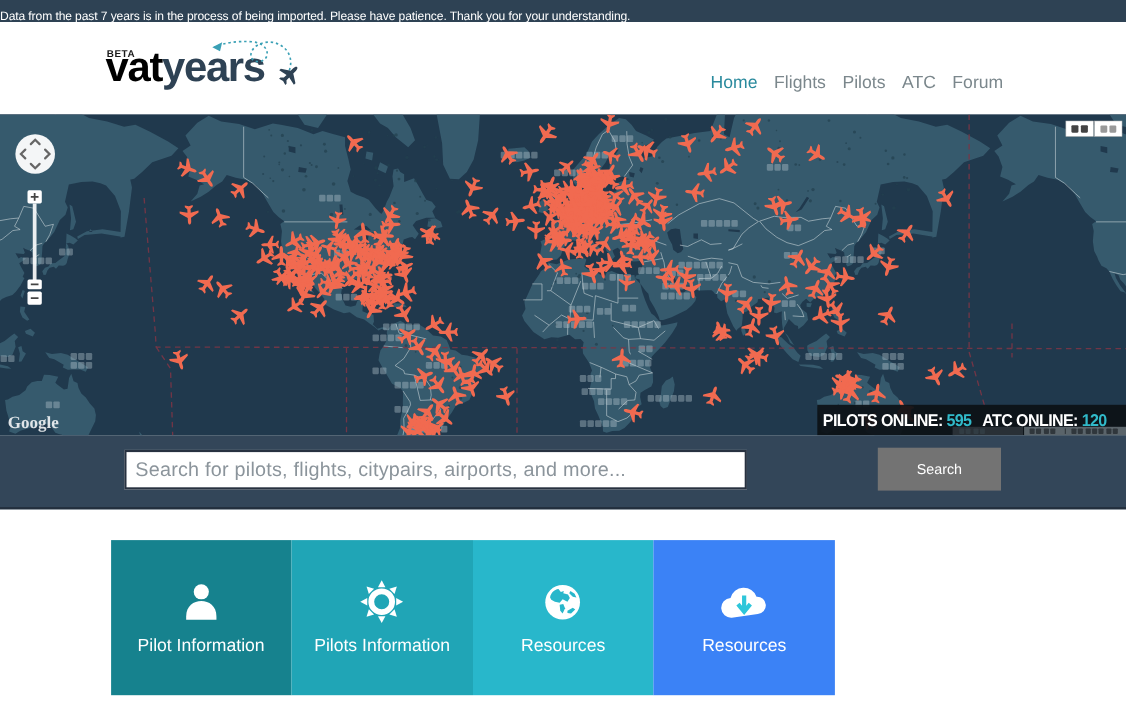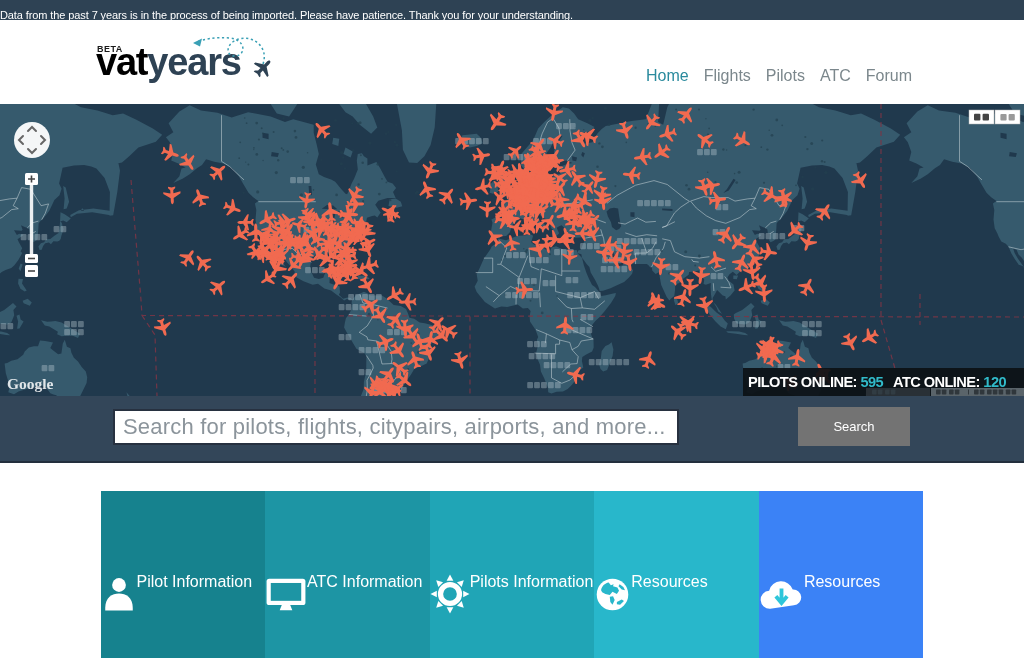--- a/index.html
+++ b/index.html
@@ -6,25 +6,25 @@
 .header{height:84px;background:#fff;position:relative}
 .logo{position:absolute;left:96px;top:8px;width:190px;height:70px}
 .logo .beta{position:absolute;left:1px;top:16px;font-size:9px;font-weight:bold;color:#1a1a1a;letter-spacing:0.5px}
 .logo .word{position:absolute;left:0px;top:13px;font-size:38px;font-weight:bold;letter-spacing:-1.2px}
 .logo .vat{color:#000000}
 .logo .aware{color:#2e4254}
 .nav{position:absolute;right:112px;top:14px;height:84px;display:flex;align-items:center;gap:15px;font-size:16px;color:#7b878c}
 .nav .active{color:#2a8a9d}
 .mapwrap{position:relative;width:1024px;height:292px;background:#20394d;overflow:hidden}
 .band{height:67px;background:#334659;position:relative;border-bottom:2px solid #232f3d;box-sizing:border-box}
-.band input{position:absolute;left:113px;top:13px;width:566px;height:36px;border:2px solid #273140;background:#fff;font-size:22px;letter-spacing:0.2px;color:#333;padding-left:8px;outline:none;font-family:"Liberation Sans",sans-serif}
+.band input{position:absolute;left:113px;top:13px;width:566px;height:36px;border:2px solid #273140;background:#fff;font-size:18px;letter-spacing:0.2px;color:#333;padding-left:8px;outline:none;font-family:"Liberation Sans",sans-serif}
 .band input::placeholder{color:#8b949b}
 .band .btn{position:absolute;left:798px;top:11px;width:112px;height:39px;background:#737373;color:#fff;font-size:13px;display:flex;align-items:center;justify-content:center}
 .cards{width:823px;margin:28px auto 0;display:flex;height:141px}
-.card{width:164.6px;height:167px;display:flex;flex-direction:row;align-items:center;color:#fff}
+.card{width:164.6px;height:141px;display:flex;flex-direction:column;align-items:center;color:#fff}
 .card .ic{margin-top:39px;height:34px;display:flex;align-items:center;justify-content:center}
 .card .lb{margin-top:15px;font-size:16px}
 </style></head>
 <body>
 <div class="topbar">Data from the past 7 years is in the process of being imported. Please have patience. Thank you for your understanding.</div>
 <div class="header">
   <div class="logo">
     <div class="beta">BETA</div>
     <div class="word"><span class="vat">vat</span><span class="aware">years</span></div>
     <svg width="190" height="70" style="position:absolute;left:0;top:0">
@@ -815,30 +815,20 @@
 <div class="cards">
   <div class="card" style="background:#16828e">
       <div class="ic">
         <svg width="36" height="36" viewBox="0 0 34 34">
           <circle cx="17" cy="8.5" r="6.5" fill="#fff"></circle>
           <path d="M4,30 C4,20.5 10.5,16.5 17,16.5 C23.5,16.5 30,20.5 30,30 L30,32.5 L4,32.5 Z" fill="#fff"></path>
         </svg>
       </div>
       <div class="lb">Pilot Information</div>
     </div>
-  <div class="card" style="background:#1d95a4">
-      <div class="ic">
-        <svg width="42" height="36" viewBox="0 0 40 34">
-          <rect x="1.5" y="2.5" width="37" height="25" rx="2.5" fill="#fff"></rect>
-          <rect x="5.5" y="6.5" width="29" height="17" fill="#1d95a4"></rect>
-          <path d="M16,27.5 L24,27.5 L26,32.5 L14,32.5 Z" fill="#fff"></path>
-        </svg>
-      </div>
-      <div class="lb">ATC Information</div>
-    </div>
   <div class="card" style="background:#20a5b6">
       <div class="ic">
         <svg width="40" height="40" viewBox="0 0 38 38">
           <circle cx="19" cy="19" r="9" fill="none" stroke="#fff" stroke-width="5"></circle>
           <g fill="#fff">
             <path id="ray" d="M19,0.5 L22.2,6.5 L15.8,6.5 Z"></path>
             <g transform="rotate(45 19 19)">
               <path d="M19,0.5 L22.2,6.5 L15.8,6.5 Z"></path>
             </g>
             <g transform="rotate(90 19 19)">

